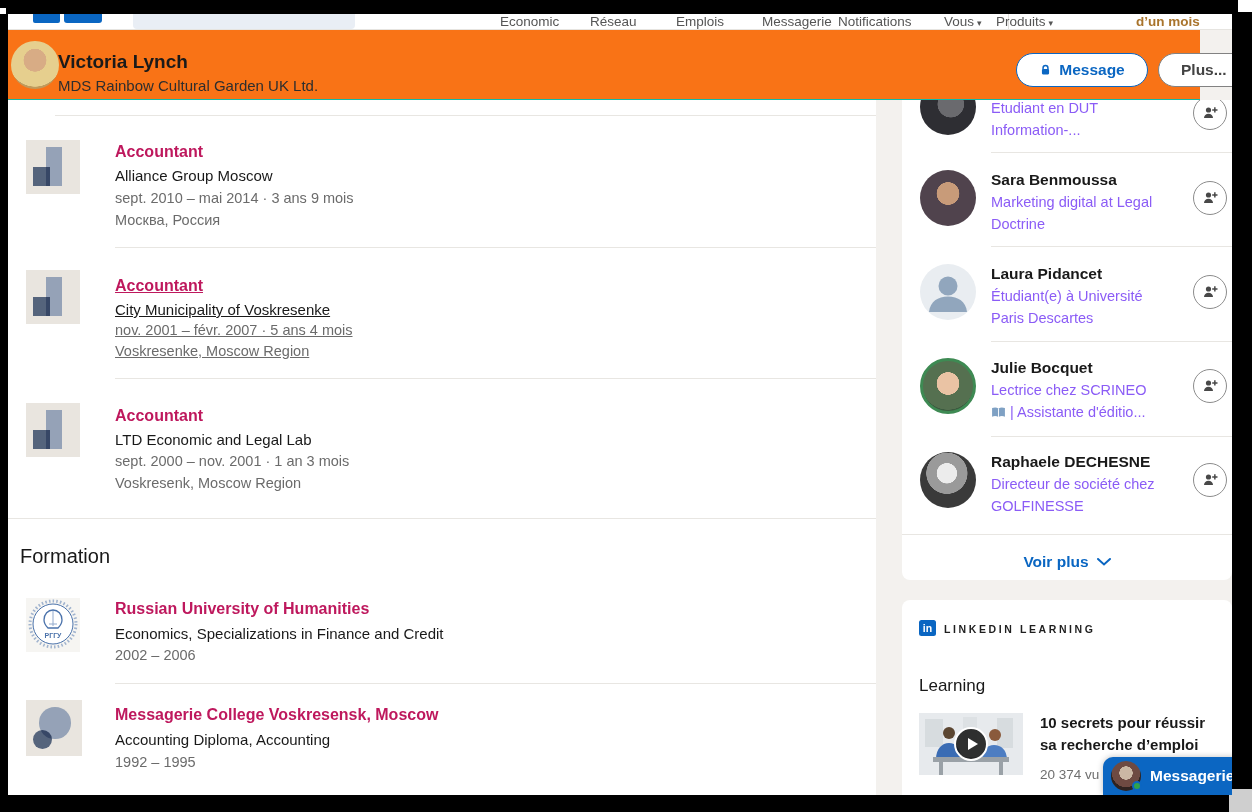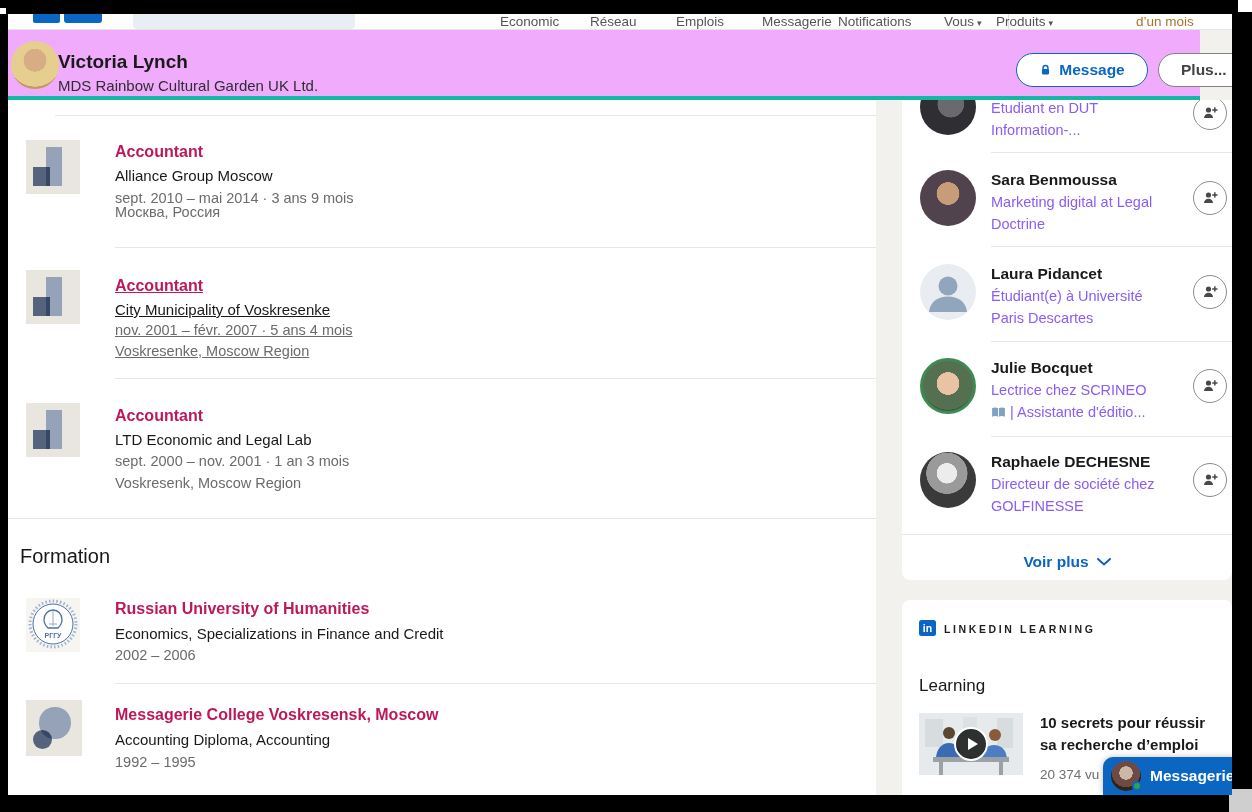--- a/index.html
+++ b/index.html
@@ -18,24 +18,24 @@
 
   
   .nav { left:0; top:0; width:1224px; height:16px; background:#fff; border-bottom:1px solid #e6e4e0; overflow:hidden; z-index:30; }
   .logo-sliver { top:-9px; height:18px; background:#0a66c2; }
   .logo-sliver.s1 { left:25px; width:27px; border-radius:2px; }
   .logo-sliver.s2 { left:56px; width:38px; border-radius:3px; }
   .nav-search { left:125px; top:-7px; width:222px; height:22px; background:#e9eef5; border-radius:4px; }
   .nav-item { top:0; font-size:13.5px; color:#555; white-space:nowrap; line-height:15px; }
   .nav-chev { font-size:9px; color:#555; margin-left:3px; }
   .nav-sep { left:1000px; top:0; width:1px; height:16px; background:#e2e0dc; }
-  .nav-premium { left:1128px; top:0; font-size:13.5px; font-weight:400; color:#a9742c; line-height:15px; }
-
-  
-  .pheader { left:0; top:16px; width:1192px; height:70px; background:#f0abfc; border-bottom:4px solid #14b8a6; z-index:25; }
+  .nav-premium { left:1128px; top:0; font-size:13.5px; font-weight:700; color:#a9742c; line-height:15px; }
+
+  
+  .pheader { left:0; top:16px; width:1192px; height:70px; background:#f97316; border-bottom:1px solid #14b8a6; z-index:25; }
   .avatar { border-radius:50%; }
   .ph-avatar { left:3px; top:11px; width:48px; height:48px;
     background:radial-gradient(circle at 50% 40%, #d8ac85 0 30%, #e6cf8e 31% 70%, #bf9a5d 71%); }
   .ph-name { left:50px; top:21px; font-size:19px; font-weight:700; color:#1a1a1a; }
   .ph-sub { left:50px; top:47px; font-size:15px; color:#2e2e2e; }
   .pill { height:34px; border-radius:17px; display:flex; align-items:center; justify-content:center; gap:7px;
           font-size:15.5px; font-weight:700; cursor:pointer; }
   .btn-connect { left:854px; top:23px; width:144px; background:#0a66c2; color:#fff; }
   .btn-message { left:1008px; top:23px; width:132px; background:#fff; border:1.5px solid #0a66c2; color:#0a66c2; }
   .btn-plus { left:1150px; top:23px; width:110px; background:#fff; border:1.5px solid #828282; color:#434343; justify-content:flex-start; padding-left:22px; }
@@ -132,21 +132,21 @@
     <div class="abs divider" style="left:47px; right:0; top:15px"></div>
 
     <div>
       <div class="org-icon" style="left:18px; top:40px">
           <div class="bar-light"></div>
           <div class="bar-dark"></div>
         </div>
       <div class="abs x-title" style="left:107px; top:43px">Accountant</div>
       <div class="abs x-line" style="left:107px; top:67px">Alliance Group Moscow</div>
       <div class="abs x-dim" style="left:107px; top:90px">sept. 2010 – mai 2014 · 3 ans 9 mois</div>
-      <div class="abs x-dim" style="left:107px; top:104px">Москва, Россия</div>
+      <div class="abs x-dim" style="left:107px; top:112px">Москва, Россия</div>
     </div>
     <div class="abs divider" style="left:107px; right:0; top:147px"></div>
 
     <div>
       <div class="org-icon" style="left:18px; top:170px">
           <div class="bar-light"></div>
           <div class="bar-dark"></div>
         </div>
       <div class="abs x-title u" style="left:107px; top:177px">Accountant</div>
       <div class="abs x-line u" style="left:107px; top:201px">City Municipality of Voskresenke</div>

